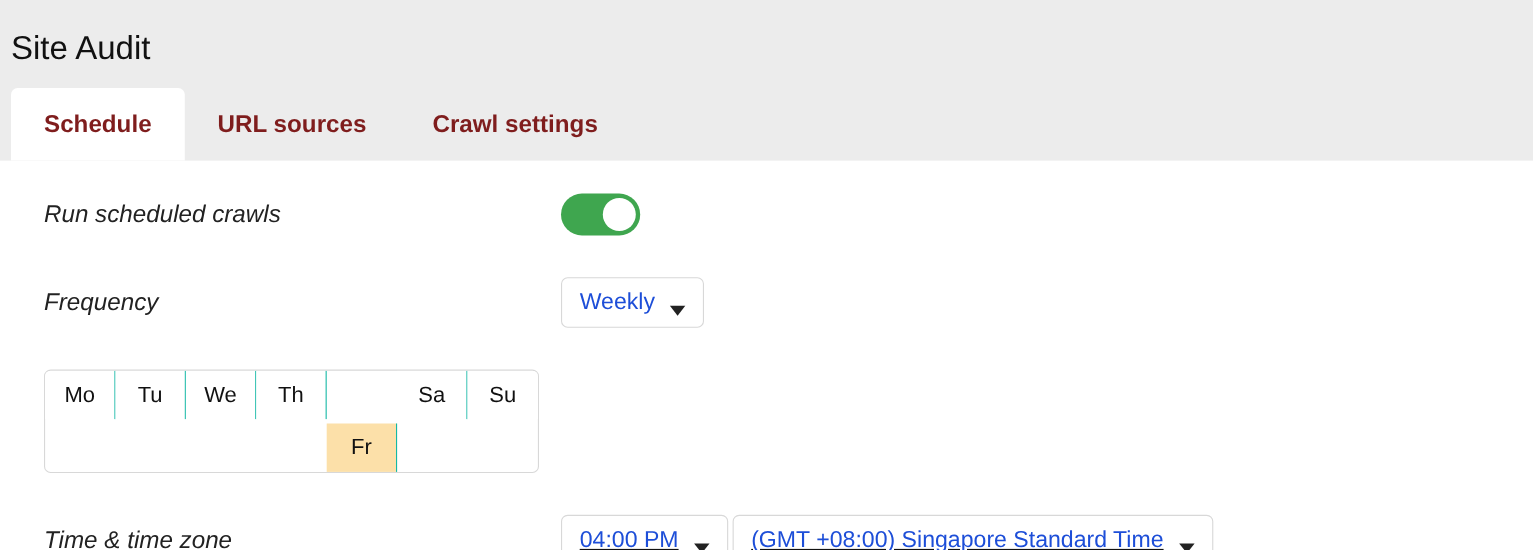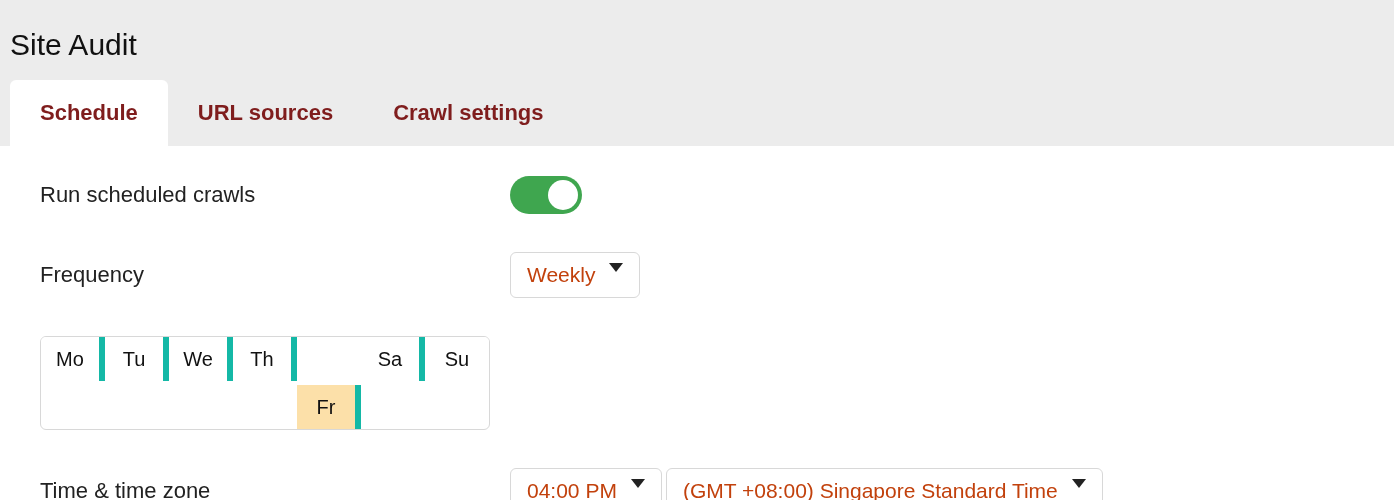--- a/index.html
+++ b/index.html
@@ -41,48 +41,49 @@
     .row {
       display: flex;
       align-items: center;
       margin-bottom: 38px;
     }
     .row-label {
       width: 470px;
       flex: 0 0 470px;
       font-size: 22px;
       color: #222;
+      font-style: italic;
     }
     .toggle {
       width: 72px;
       height: 38px;
       background: #3fa64f;
       border-radius: 19px;
       position: relative;
       cursor: pointer;
     }
     .toggle-knob {
       position: absolute;
       width: 30px;
       height: 30px;
       background: #fff;
       border-radius: 50%;
       top: 4px;
       right: 4px;
     }
     .select {
       display: inline-flex;
-      align-items: flex-start;
+      align-items: flex-end;
       border: 1px solid #d8d8d8;
       border-radius: 6px;
       padding: 10px 16px;
       font-size: 21px;
       cursor: pointer;
       background: #fff;
-      color: #c2410c;
+      color: #1d4ed8;
     }
     .caret {
       margin-left: 14px;
       width: 0;
       height: 0;
       border-left: 7px solid transparent;
       border-right: 7px solid transparent;
       border-top: 9px solid #222;
     }
     .day-group {
@@ -91,21 +92,21 @@
       border-radius: 6px;
       overflow: hidden;
     }
     .day {
       width: 64px;
       height: 44px;
       display: flex;
       align-items: center;
       justify-content: center;
       font-size: 20px;
-      border-right: 6px solid #14b8a6;
+      border-right: 1px solid #14b8a6;
       cursor: pointer;
       background: #fff;
     }
     .day:last-child { border-right: none; }
     .day.selected { background: #fce0a9; font-weight: 500; margin-top: 48px; }
     .time-row { display: flex; gap: 4px; text-decoration: underline; }
     .row-last { margin-bottom: 0; }
   </style>
 </head>
 <body>

